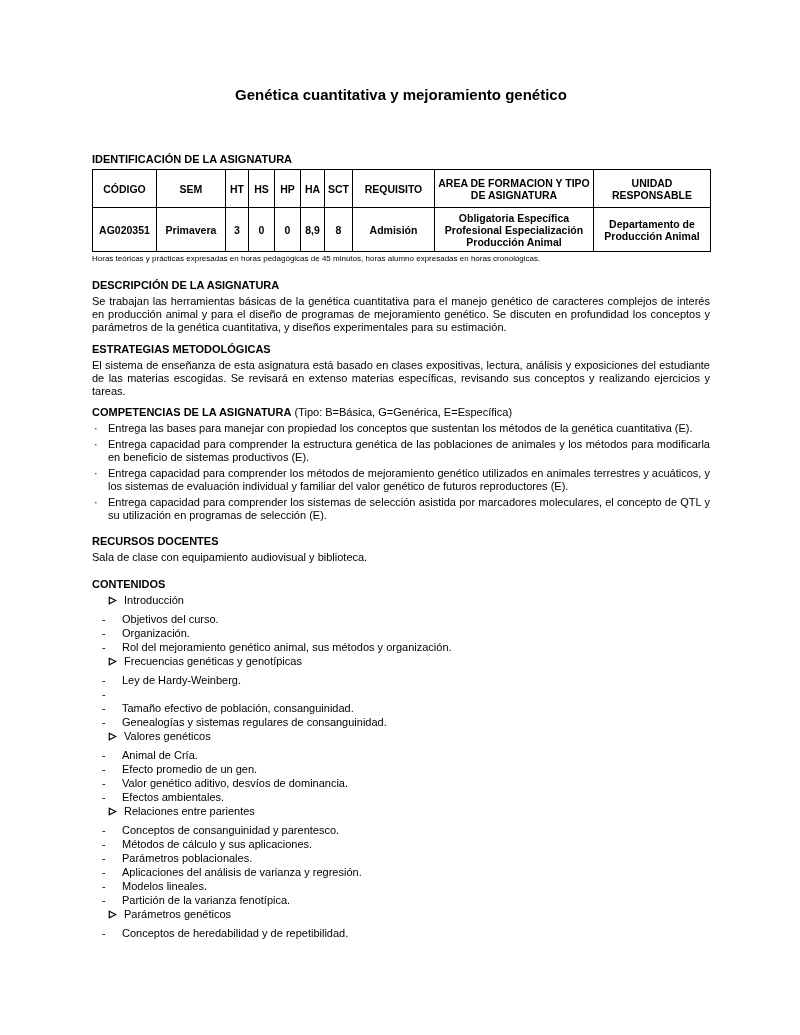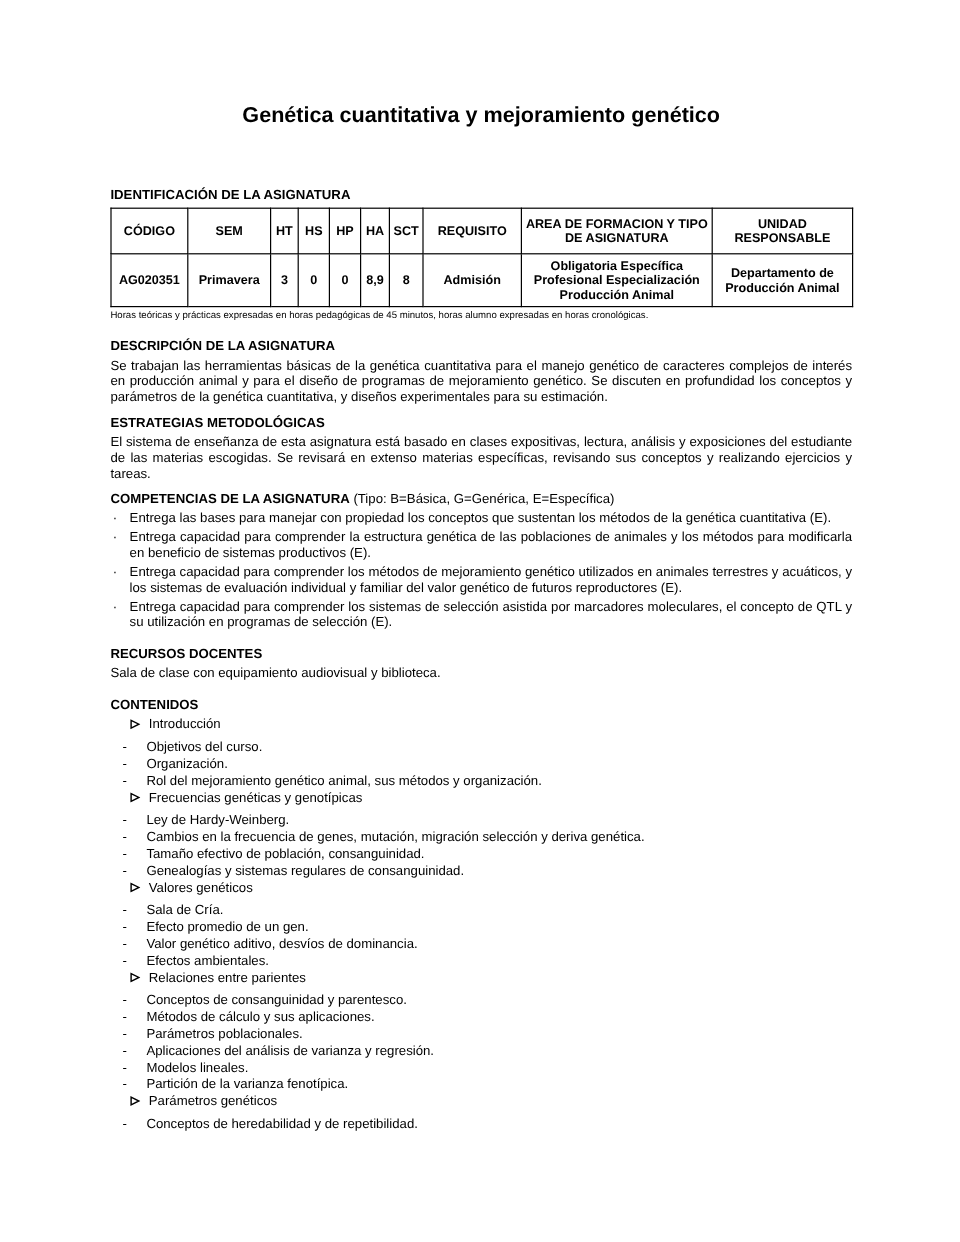--- a/index.html
+++ b/index.html
@@ -10,21 +10,21 @@
     color:#000;
     -webkit-font-smoothing:antialiased;
   }
   .page {
     width:800px;
     min-height:1035px;
     padding:86px 90px 30px 92px;
     background:#fff;
   }
   .doc-title {
-    font-size:18px;
+    font-size:15px;
     font-weight:bold;
     text-align:center;
     margin-bottom:50px;
   }
   .sec { margin-top:0; }
   .sec-heading {
     font-size:11px;
     font-weight:bold;
     line-height:13px;
   }
@@ -220,21 +220,20 @@
         <span class="content-text">Frecuencias genéticas y genotípicas</span>
       </div>
         <div class="content-item sub">
 
         <span class="bullet bullet-dash">-</span>
         <span class="content-text">Ley de Hardy-Weinberg.</span>
       </div>
         <div class="content-item sub">
 
         <span class="bullet bullet-dash">-</span>
-        <span class="content-text">Cambios en la frecuencia de genes, mutación, migración selección y deriva genética.</span>
       </div>
         <div class="content-item sub">
 
         <span class="bullet bullet-dash">-</span>
         <span class="content-text">Tamaño efectivo de población, consanguinidad.</span>
       </div>
         <div class="content-item sub">
 
         <span class="bullet bullet-dash">-</span>
         <span class="content-text">Genealogías y sistemas regulares de consanguinidad.</span>
@@ -242,21 +241,21 @@
         <div class="content-item topic">
         <span class="bullet bullet-arrow"><svg width="9" height="9" viewBox="0 0 10 10">
               <path d="M1.4 1.4 L8.6 5 L1.4 8.6 Z" fill="#ffffff" stroke="#000000" stroke-width="1.3" stroke-linejoin="miter"></path>
             </svg></span>
 
         <span class="content-text">Valores genéticos</span>
       </div>
         <div class="content-item sub">
 
         <span class="bullet bullet-dash">-</span>
-        <span class="content-text">Sala de Cría.</span>
+        <span class="content-text">Animal de Cría.</span>
       </div>
         <div class="content-item sub">
 
         <span class="bullet bullet-dash">-</span>
         <span class="content-text">Efecto promedio de un gen.</span>
       </div>
         <div class="content-item sub">
 
         <span class="bullet bullet-dash">-</span>
         <span class="content-text">Valor genético aditivo, desvíos de dominancia.</span>

